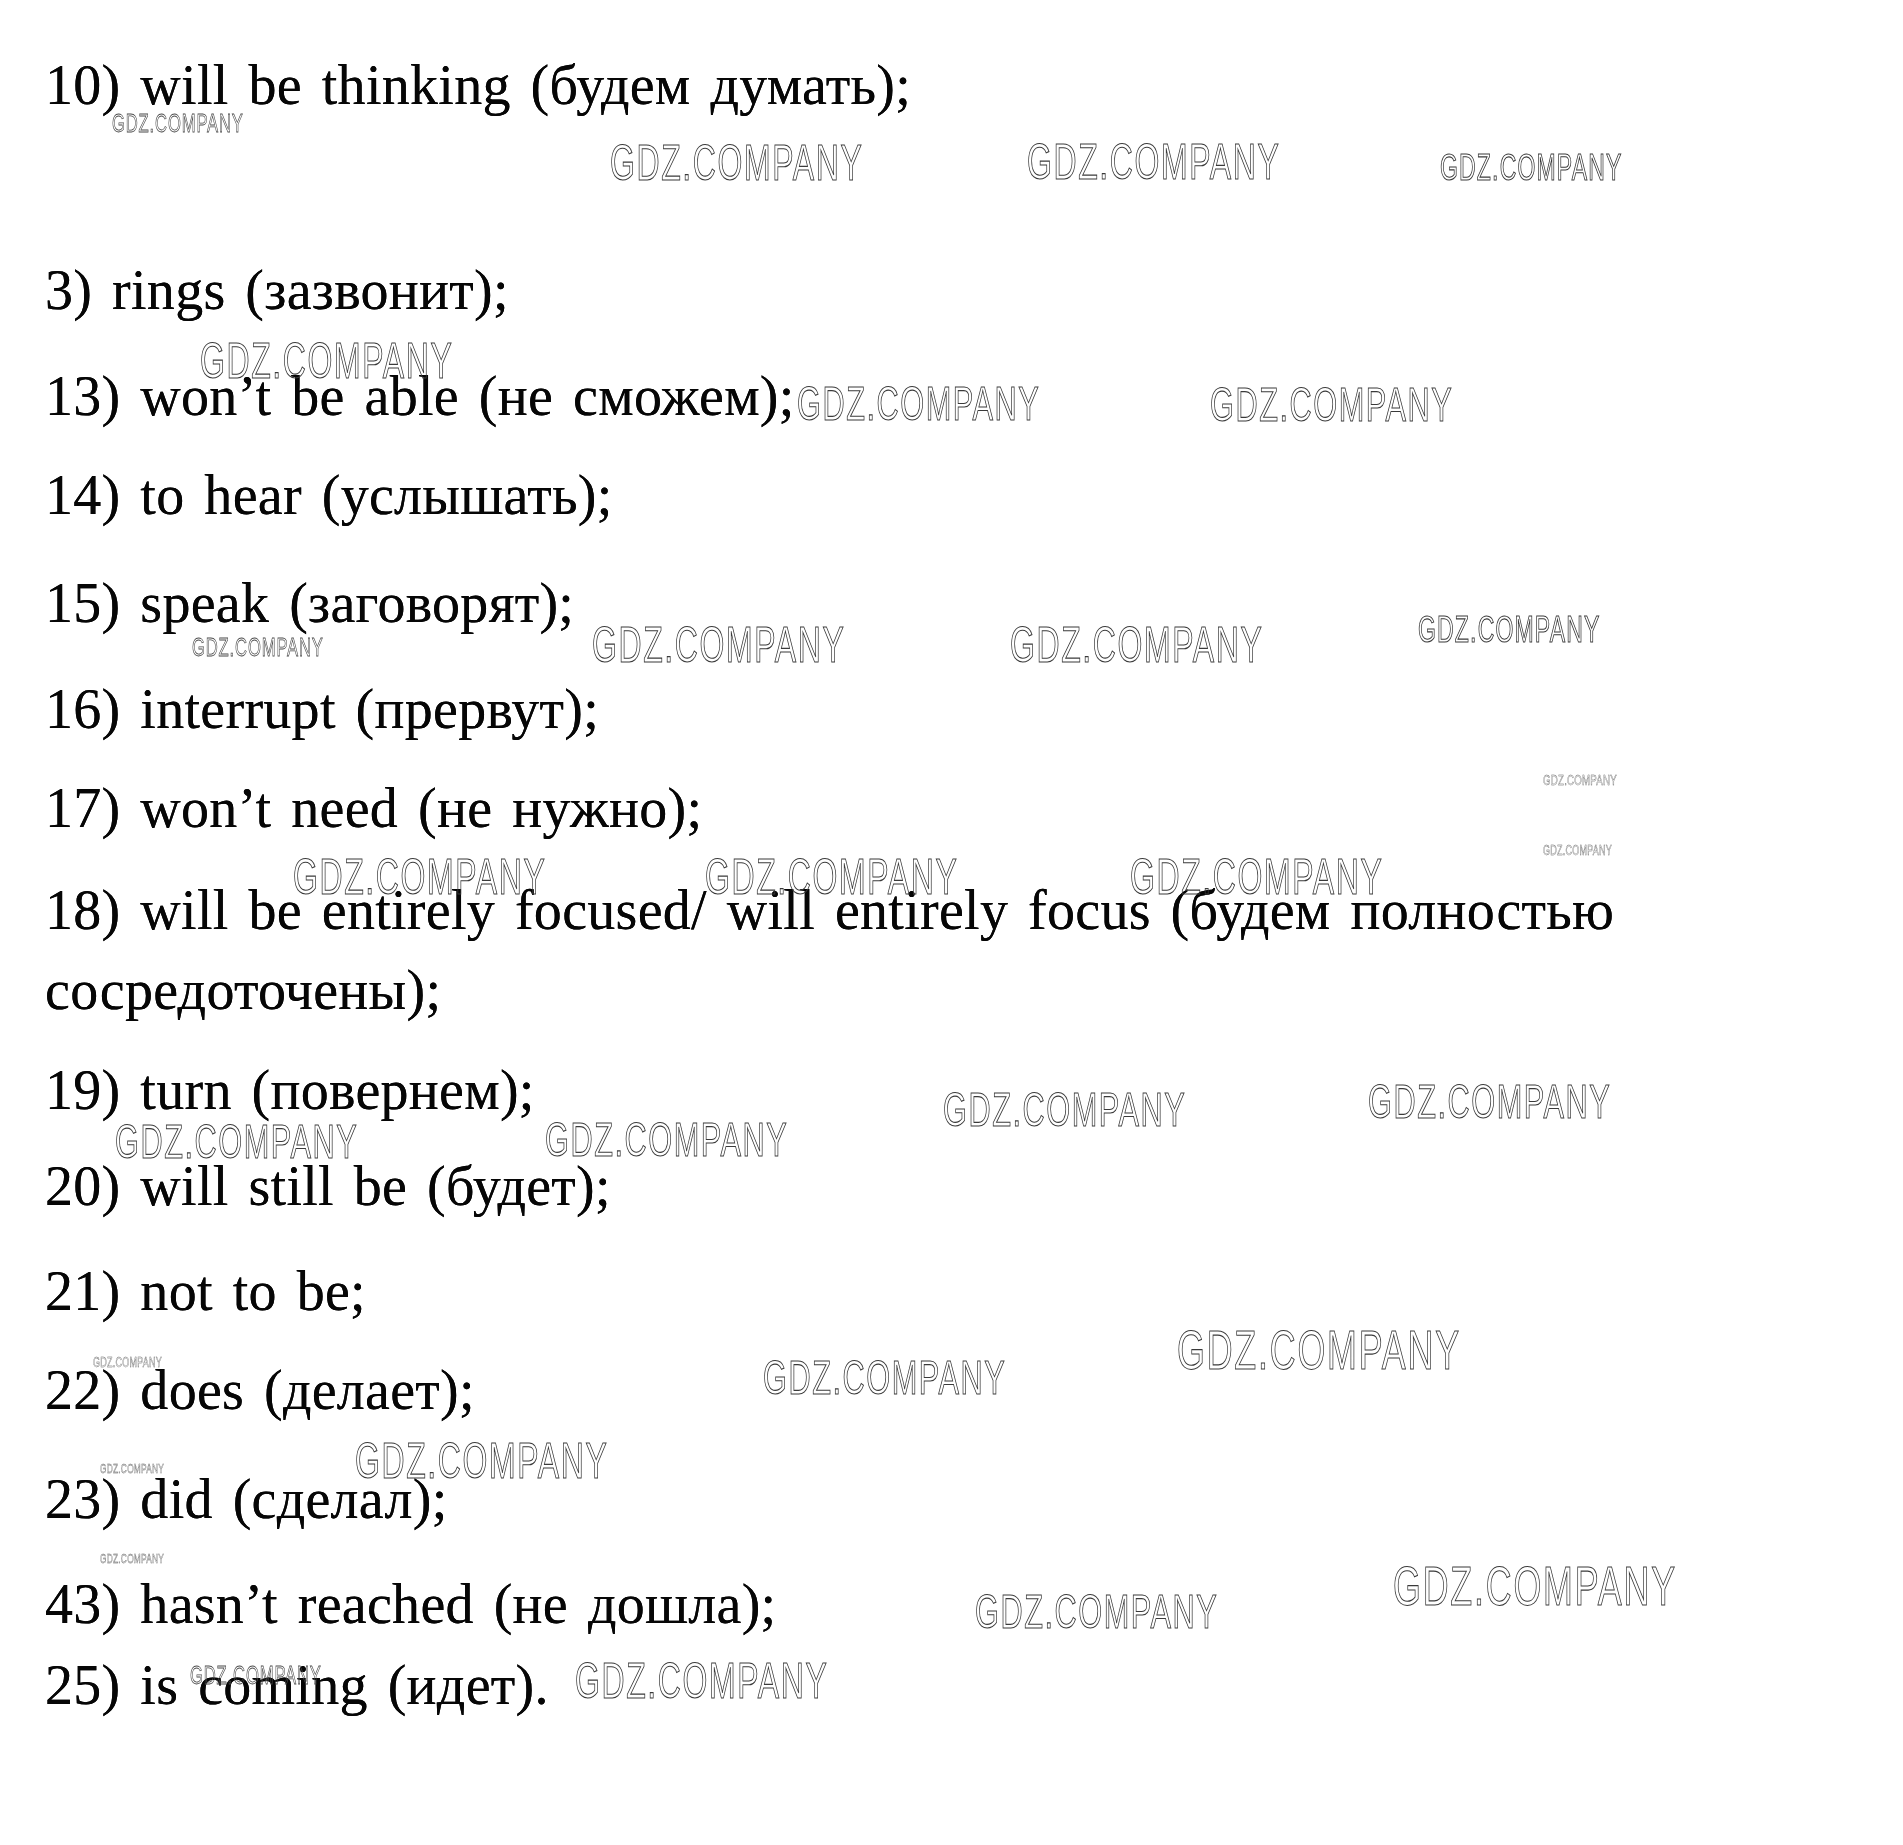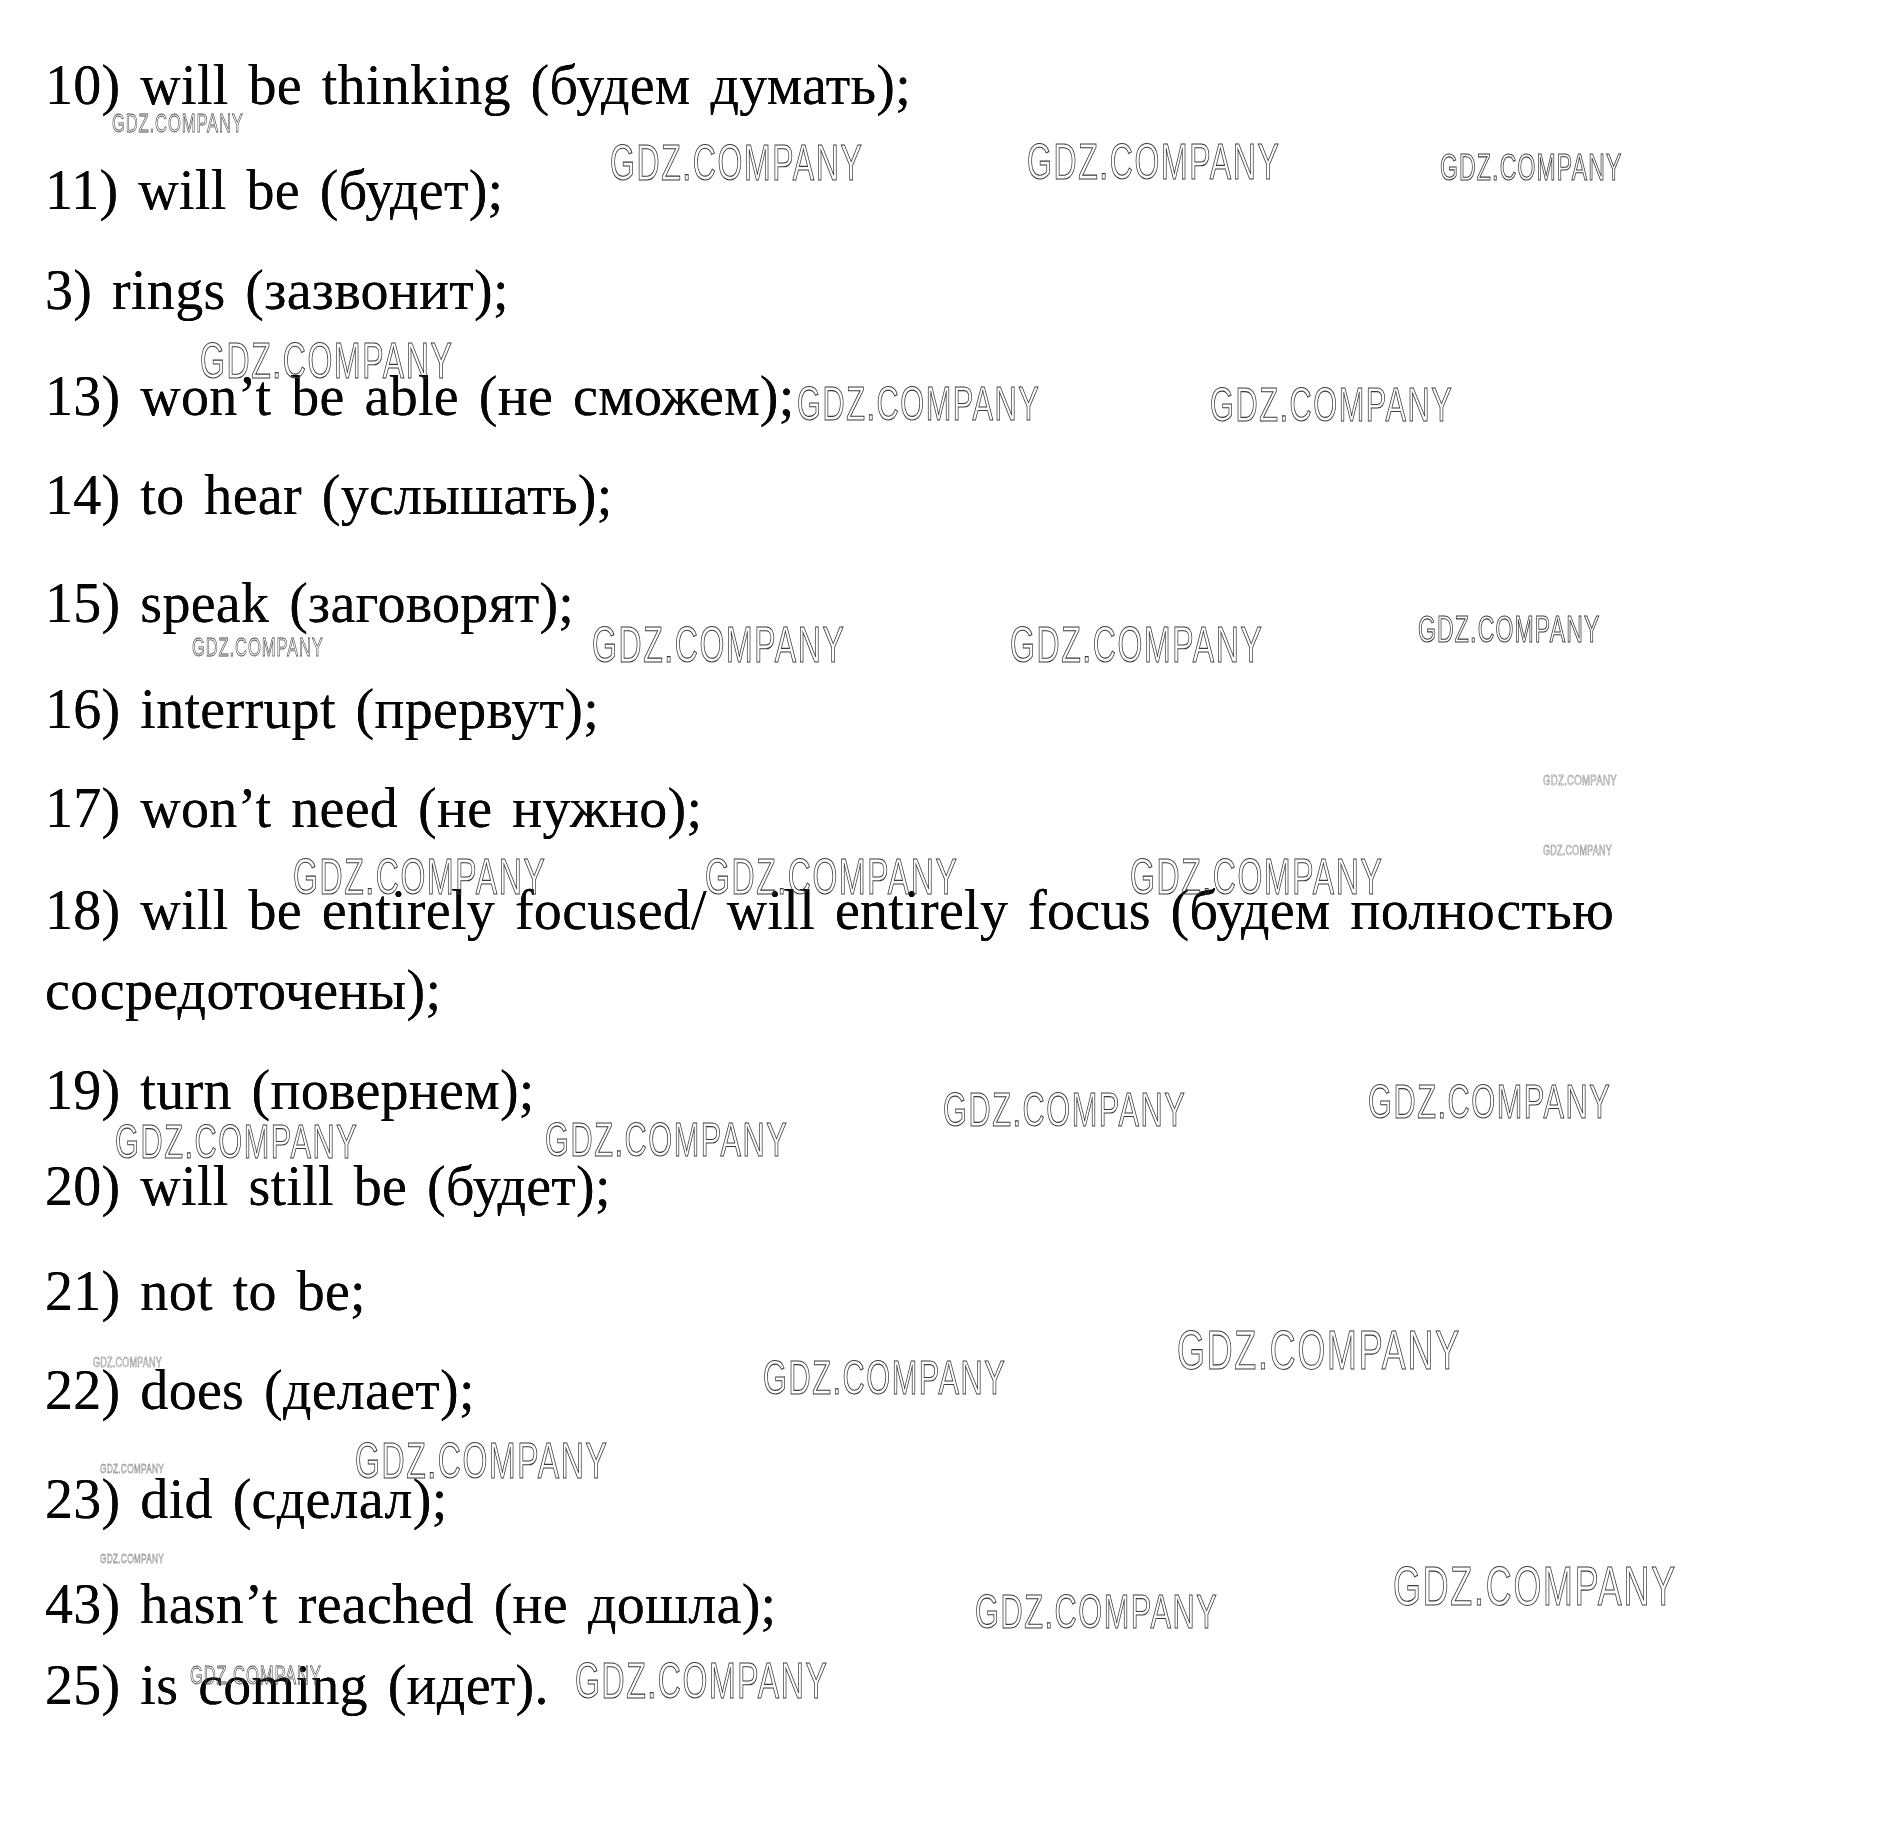--- a/index.html
+++ b/index.html
@@ -43,21 +43,20 @@
   .wm.tiny {
     -webkit-text-stroke: 0.45px #555555;
     letter-spacing: 0.03em;
   }
 </style>
 </head>
 <body>
 
 <div class="page">
   <div class="answer-line" style="top:46px">10) will be thinking (будем думать);</div>
-  <div class="answer-line" style="top:151px">11) will be (будет);</div>
   <div class="answer-line" style="top:251px">3) rings (зазвонит);</div>
   <div class="answer-line" style="top:357px">13) won’t be able (не сможем);</div>
   <div class="answer-line" style="top:456px">14) to hear (услышать);</div>
   <div class="answer-line" style="top:564px">15) speak (заговорят);</div>
   <div class="answer-line" style="top:670px">16) interrupt (прервут);</div>
   <div class="answer-line" style="top:769px">17) won’t need (не нужно);</div>
   <div class="answer-line" style="top:871px">18) will be entirely focused/ will entirely focus (будем полностью</div>
   <div class="answer-line" style="top:951px">сосредоточены);</div>
   <div class="answer-line" style="top:1051px">19) turn (повернем);</div>
   <div class="answer-line" style="top:1147px">20) will still be (будет);</div>

